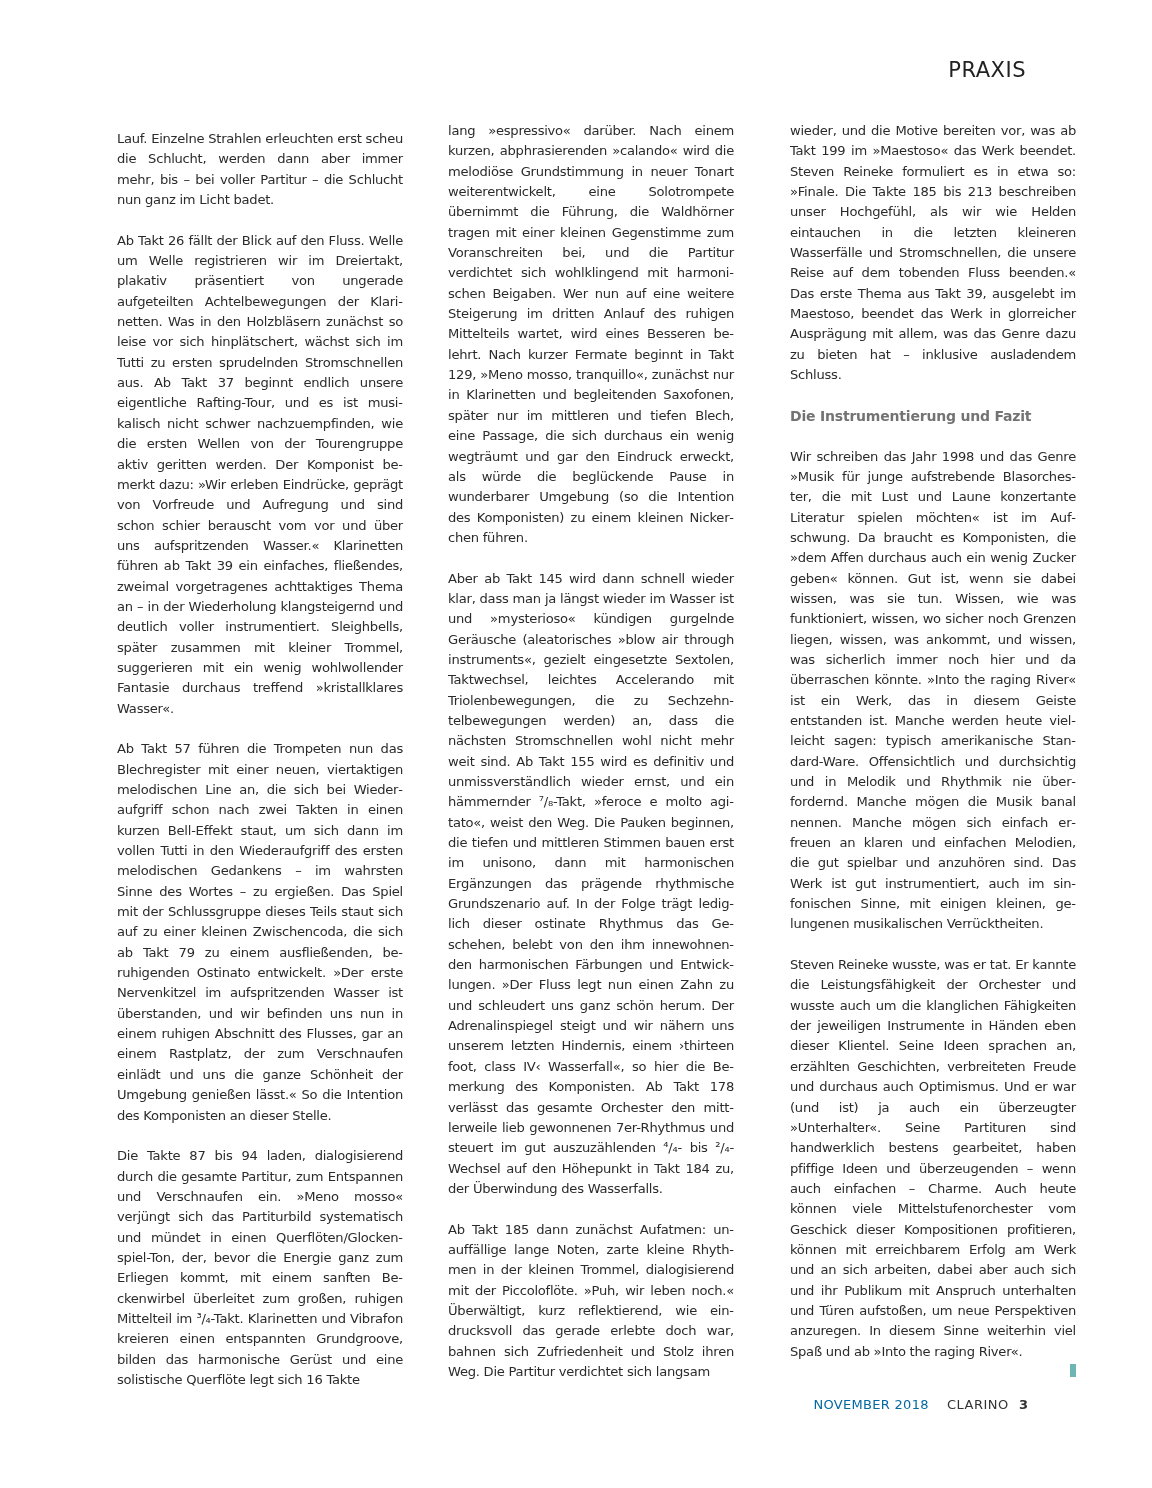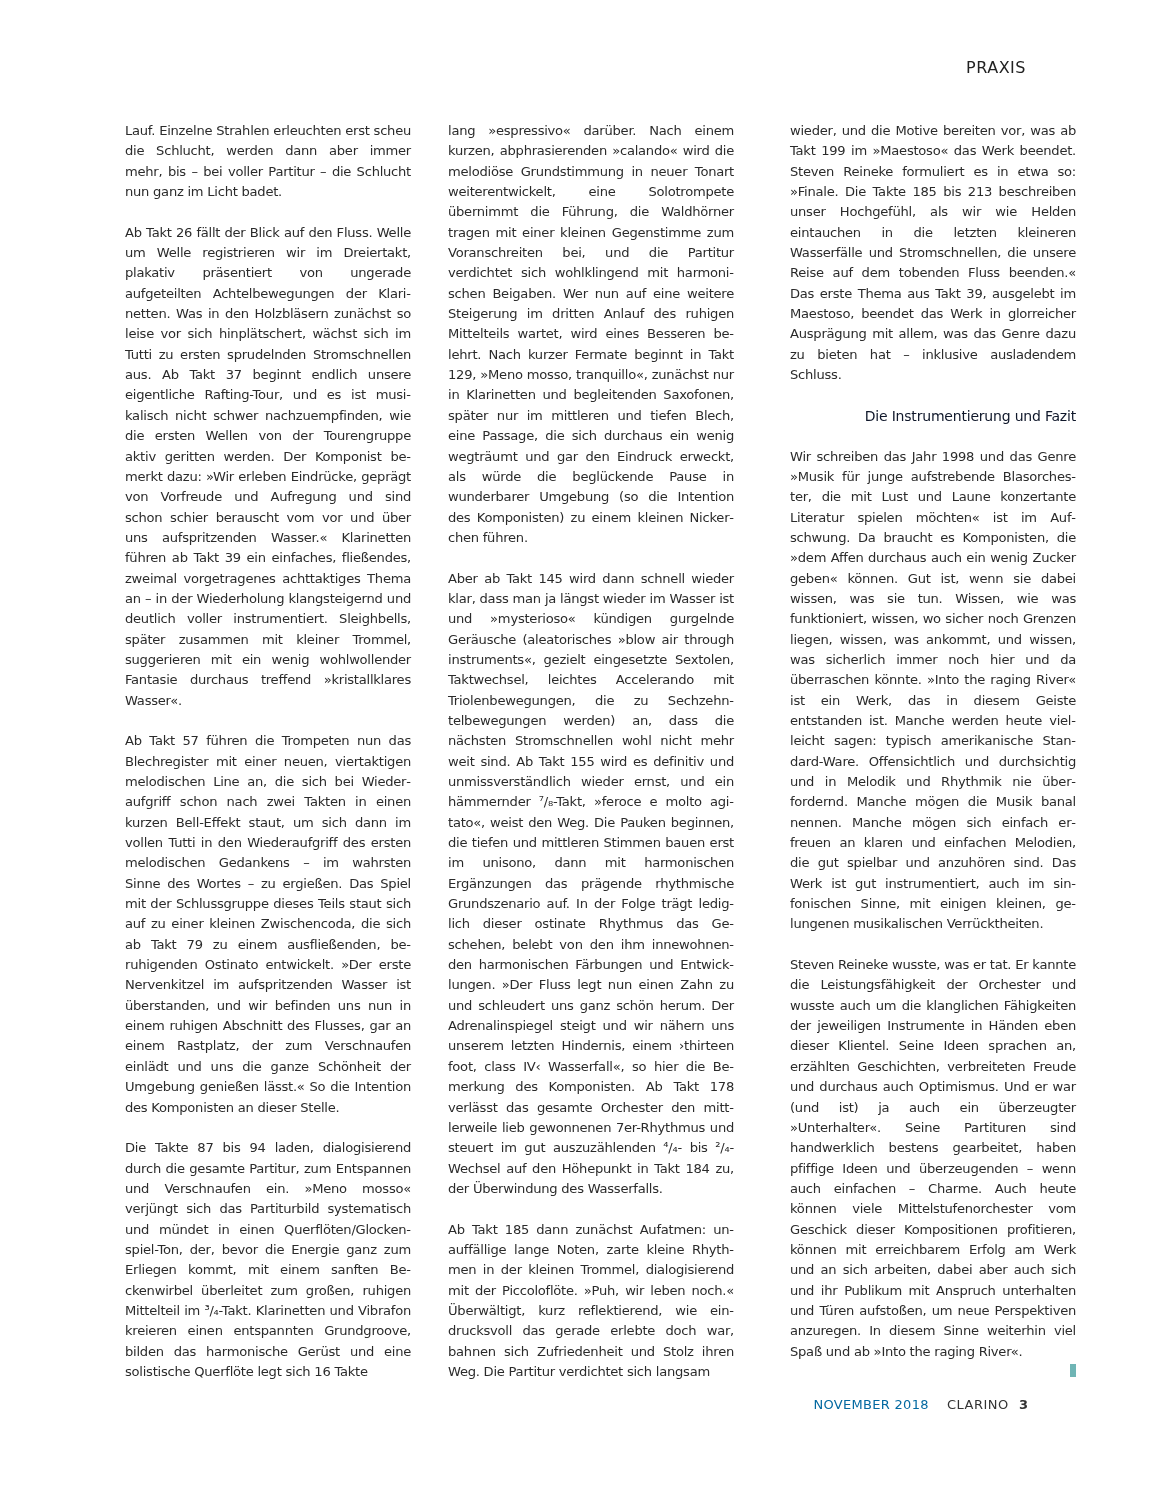--- a/index.html
+++ b/index.html
@@ -1,26 +1,26 @@
 <!DOCTYPE html>
 <html><head>
 <meta charset="utf-8">
 <style>
   html, body { margin: 0; padding: 0; background: #ffffff; }
   body { width: 1152px; height: 1488px; position: relative; overflow: hidden;
          font-family: "DejaVu Sans", sans-serif; color: #2b2b2b; }
-  .section-label { position: absolute; top: 58px; right: 126px; font-size: 16px;
+  .section-label { position: absolute; top: 58px; right: 126px; font-size: 21px;
                    letter-spacing: 0.5px; color: #222; }
   .col { position: absolute; top: 121px; width: 286px; font-size: 13.1px;
          line-height: 20.35px; text-align: justify; hyphens: manual; letter-spacing: -0.25px; }
-  .col1 { left: 125px; }
+  .col1 { left: 117px; margin-top: 8px; }
   .col2 { left: 448px; }
   .col3 { left: 790px; }
   .col p { margin: 0 0 20.35px 0; }
-  .col h2 { margin: 0 0 20.35px 0; font-size: 14px; font-weight: normal; line-height: 20.35px; color: #0f172a; text-align: right; letter-spacing: -0.2px; }
+  .col h2 { margin: 0 0 20.35px 0; font-size: 14px; font-weight: bold; line-height: 20.35px; color: #737373; text-align: left; letter-spacing: -0.2px; }
   .endmark { display: inline-block; width: 6px; height: 13px; background: #6fb5b5;
              float: right; margin-top: 2px; }
   .footer { position: absolute; top: 1397px; right: 124px; font-size: 13px; color: #333; }
   .footer .issue { color: #0369a1; margin-right: 14px; letter-spacing: 0.3px; }
   .footer .mag { letter-spacing: 0.5px; margin-right: 6px; text-align: center; }
   .footer .page { font-weight: bold; }
 </style>
 </head>
 <body>
 

